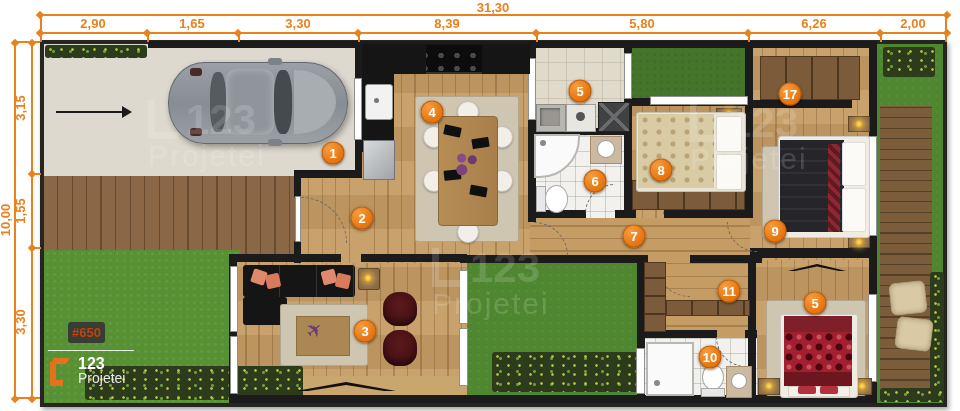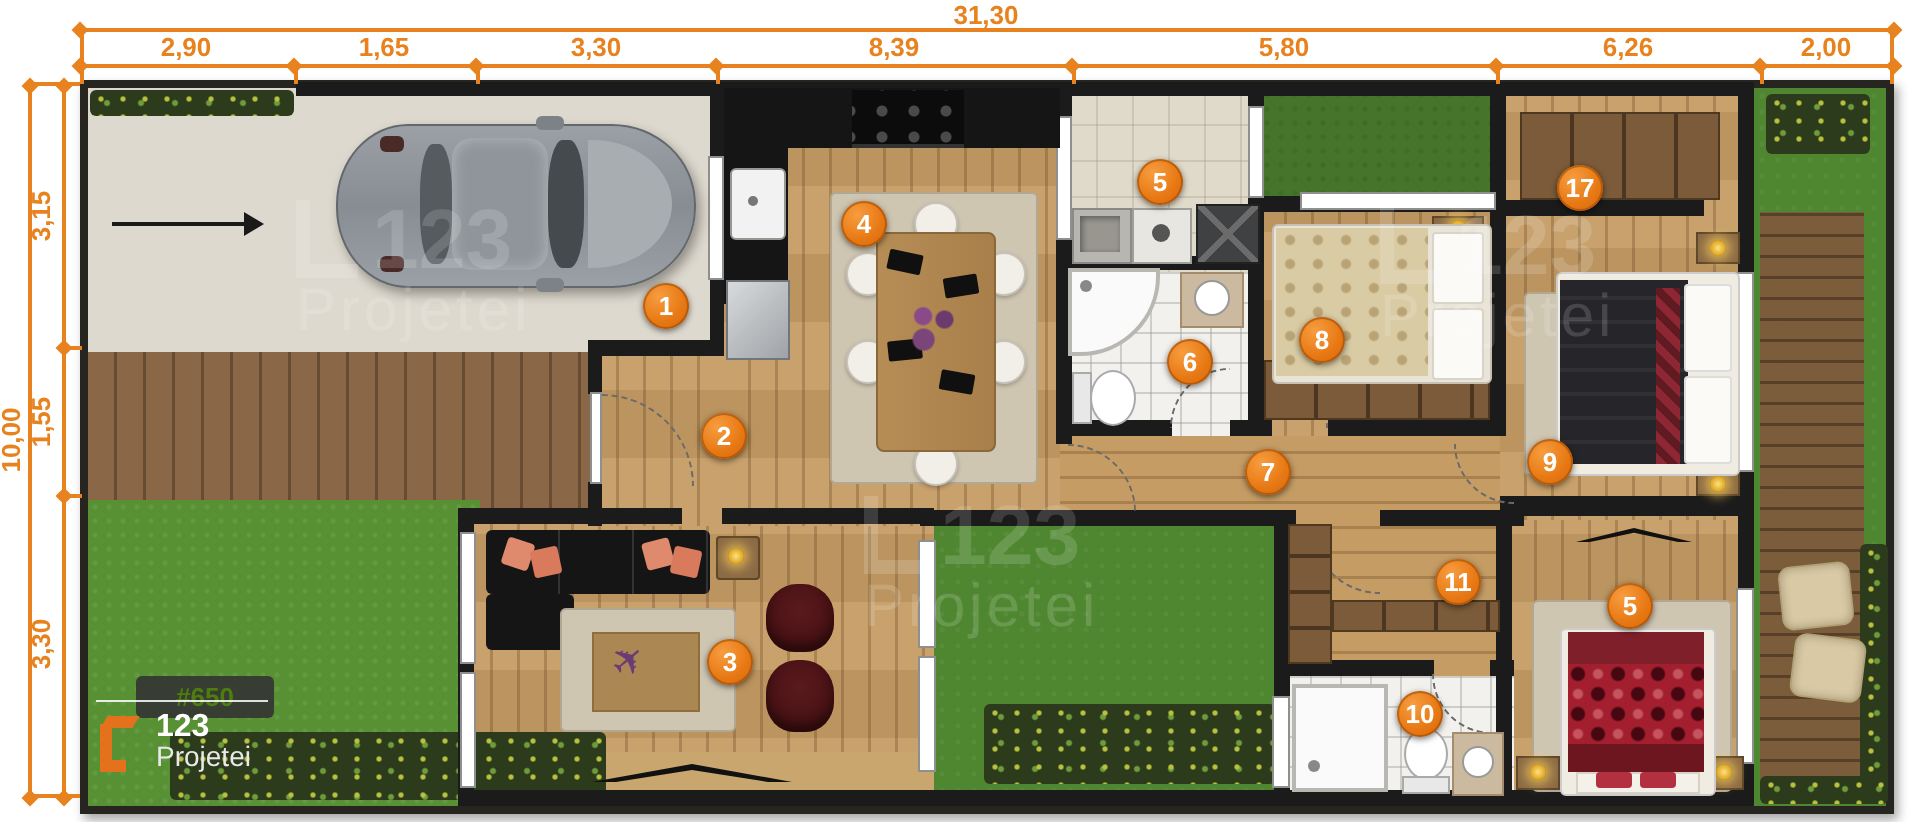--- a/index.html
+++ b/index.html
@@ -43,22 +43,22 @@
   .marker{position:absolute;width:23px;height:23px;border-radius:50%;transform:translate(-50%,-50%);
     background:radial-gradient(circle at 35% 30%,#F79D3F 0%,#E87A15 55%,#D2640A 100%);
     color:#fff;font-weight:bold;font-size:13px;line-height:23px;text-align:center;
     box-shadow:0 1px 3px rgba(0,0,0,.55),inset 0 0 0 1px rgba(150,70,0,.55);}
   
   .wm{position:absolute;opacity:.15;color:#fff;font-weight:bold;pointer-events:none;}
   .wm-row{display:flex;align-items:flex-end;}
   .wm-bracket{display:inline-block;width:24px;height:32px;border-left:7px solid #fff;border-bottom:7px solid #fff;margin-right:7px;}
   .wm-num{font-size:42px;line-height:38px;}
   .wm-name{font-size:30px;font-weight:normal;letter-spacing:2px;line-height:34px;}
-  .badge{position:absolute;background:rgba(52,52,50,.9);color:#4d7c0f;font-weight:bold;font-size:13px;
-    padding:3px 20px;border-radius:3px;margin-top:16px;}
+  .badge{position:absolute;background:rgba(52,52,50,.9);color:#c2410c;font-weight:bold;font-size:13px;
+    padding:3px 4px;border-radius:3px;}
   .logo{position:absolute;display:flex;align-items:flex-start;}
   .logo-mark{position:relative;width:24px;height:32px;margin-right:4px;}
   .lm{position:absolute;background:#E4711C;}
   .logo-num{display:block;color:#fff;font-weight:bold;font-size:16px;line-height:15px;}
   .logo-name{display:block;color:#E9E9E9;font-size:14px;line-height:15px;}
 </style>
 </head>
 <body>
 
 <div id="root">

